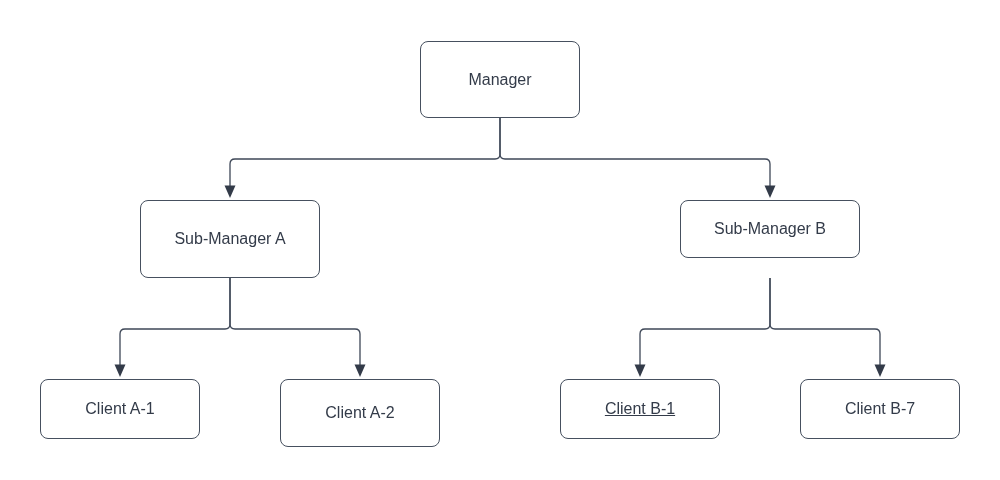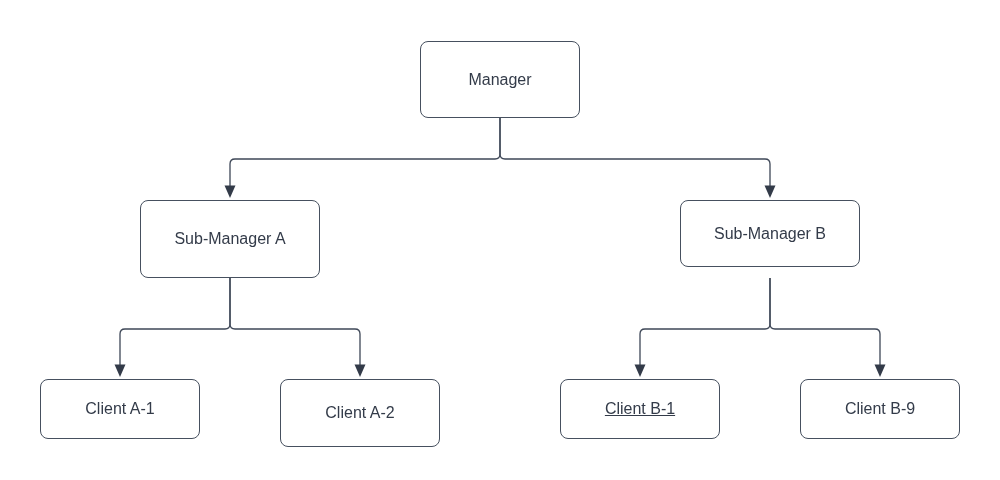--- a/index.html
+++ b/index.html
@@ -36,21 +36,21 @@
     display: flex;
     align-items: center;
     justify-content: center;
     color: #333b49;
     font-size: 16px;
     line-height: 1.2;
     text-align: center;
   }
   .node-manager   { left: 420px; top: 41px;  width: 160px; height: 77px; }
   .node-subman-a  { left: 140px; top: 200px; width: 180px; height: 78px; }
-  .node-subman-b  { left: 680px; top: 200px; width: 180px; height: 67px; }
+  .node-subman-b  { left: 680px; top: 200px; width: 180px; height: 58px; }
   .node-client-a1 { left: 40px;  top: 379px; width: 160px; height: 60px; text-align: right; }
   .node-client-a2 { left: 280px; top: 379px; width: 160px; height: 68px; }
   .node-client-b1 { left: 560px; top: 379px; width: 160px; height: 60px; text-decoration: underline; }
   .node-client-b2 { left: 800px; top: 379px; width: 160px; height: 60px; }
 </style>
 </head>
 <body>
 
 <div class="canvas">
 
@@ -105,16 +105,16 @@
 
   <div class="node node-client-a2">
     <span>Client A-2</span>
   </div>
 
   <div class="node node-client-b1">
     <span>Client B-1</span>
   </div>
 
   <div class="node node-client-b2">
-    <span>Client B-9</span>
+    <span>Client B-7</span>
   </div>
 
 </div>
 
 </body></html>

